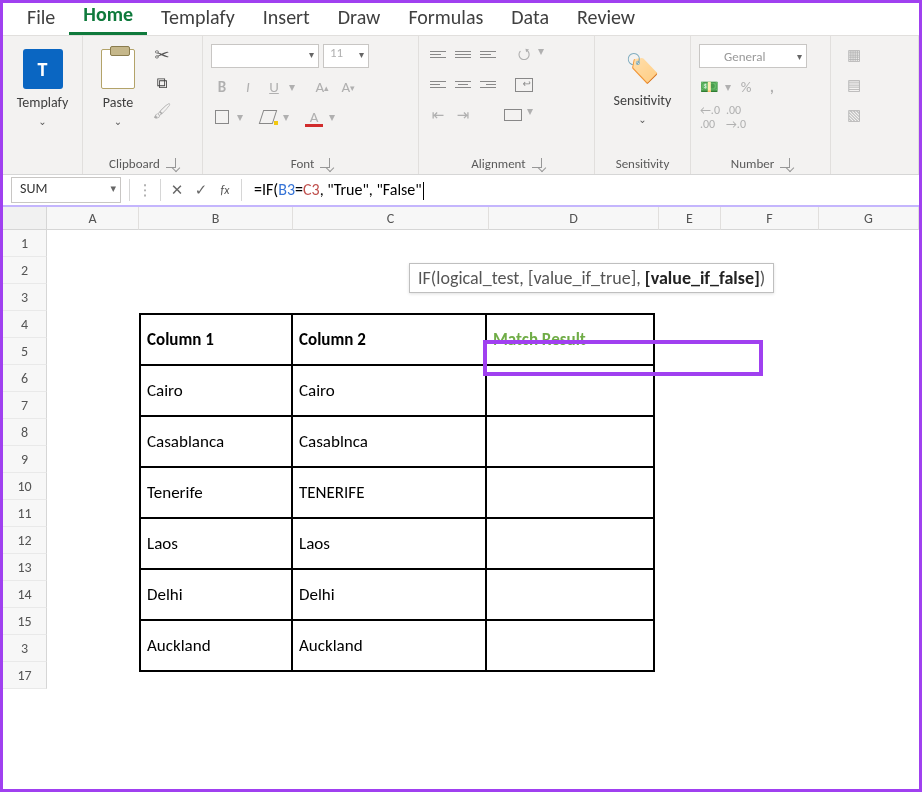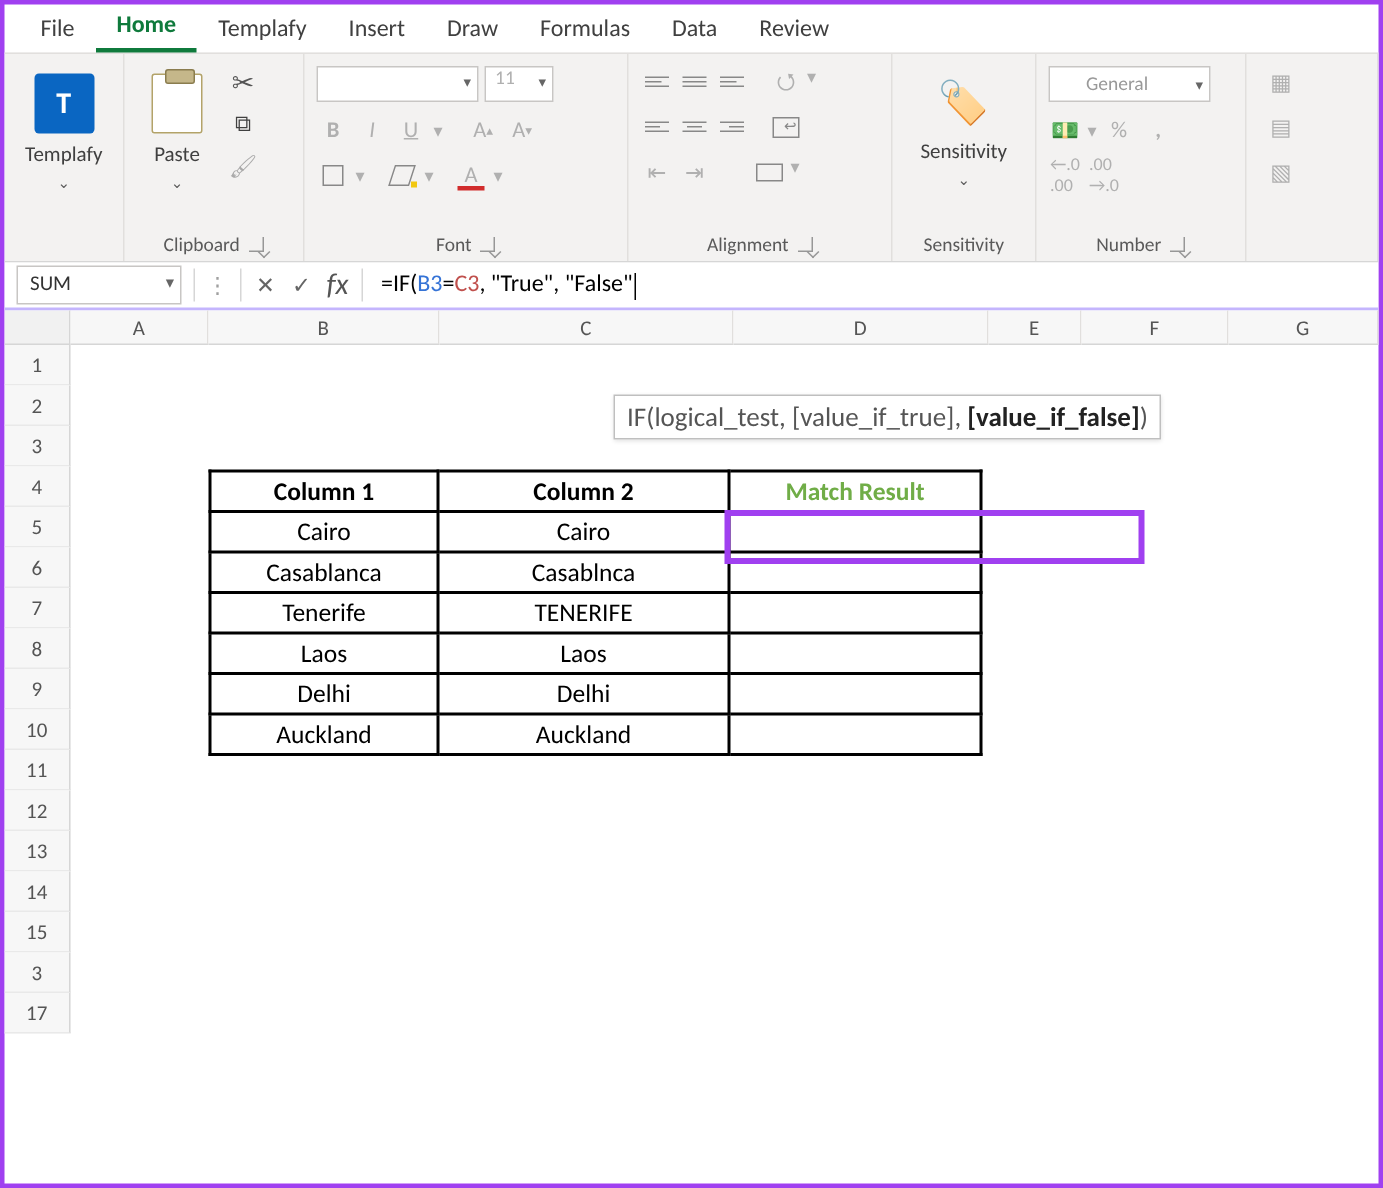--- a/index.html
+++ b/index.html
@@ -9,21 +9,21 @@
     border: 3px solid #a040f0;
     width: 922px; height: 792px;
     overflow: hidden;
     position: relative;
   }
 
   
   .menubar {
     display: flex;
     padding: 0 0 0 10px;
-    font-size: 16px;
+    font-size: 20px;
     color: #404040;
     height: 32px;
     align-items: flex-end;
   }
   .menubar .item {
     padding: 4px 14px 6px;
     cursor: pointer;
   }
   .menubar .item.active {
     color: #0f7a3c;
@@ -100,21 +100,21 @@
     display:flex; align-items:center;
     height:32px;
     border-bottom:2px solid #c4b5fd;
     background:#fff;
   }
   .namebox { width:110px;height:26px;border:1px solid #c8c6c4;margin:0 4px 0 8px;padding:2px 18px 2px 8px;font-size:14px;color:#333;position:relative;background:#fff;}
   .namebox::after{content:"▾";position:absolute;right:4px;top:4px;font-size:11px;color:#666;}
   .fxdiv{width:1px;height:22px;background:#d6d6d6;margin:0 4px;}
   .fxi{width:22px;display:flex;justify-content:center;color:#a0a0a0;font-size:15px;}
   .fxbtn{width:24px;display:flex;justify-content:center;color:#666;font-size:15px;}
-  .fxlabel{font-style:italic;font-size:20px;color:#555;}
+  .fxlabel{font-style:italic;font-size:12px;color:#555;}
   .formulabar { flex:1;padding:2px 8px;font-size:16px;font-family:Calibri,Arial,sans-serif;position:relative;}
   .formulabar .caret{display:inline-block;width:1px;height:18px;background:#000;vertical-align:middle;margin-left:1px;}
 
   
   .tooltip {
     position:absolute; left:406px; top:260px;
     background:#fff;border:1px solid #bfbfbf;
     padding:3px 8px; font-size:18px; color:#555;
     box-shadow:0 1px 3px rgba(0,0,0,0.12);
     z-index:5;
@@ -130,21 +130,21 @@
   .colhead{height:23px;display:flex;align-items:center;justify-content:center;font-size:14px;color:#555;border-right:1px solid #e1dfdd;border-bottom:1px solid #d6d6d6;background:#f7f7f7;}
   .rowheads{display:flex;flex-direction:column;}
   .rowhead{width:44px;height:27px;display:flex;align-items:center;justify-content:center;font-size:14px;color:#555;border-right:1px solid #d6d6d6;border-bottom:1px solid #e9e9e9;background:#f7f7f7;}
 
   .datatable {
     position:absolute; left:136px; top:310px;
     border-collapse:collapse;
     font-family:Calibri,Arial,sans-serif; font-size:17px;
   }
   .datatable td, .datatable th {
-    border:2px solid #000; padding:2px 6px; height:25px; text-align:center;
+    border:2px solid #000; padding:14px 6px; height:25px; text-align:left;
   }
   .datatable th{font-weight:700;}
   .datatable th.match{color:#70ad47;}
   .datatable .col1{width:152px;} .datatable .col2{width:194px;} .datatable .col3{width:168px;}
 
   .cell-b3-hl { outline:2px solid #3573d6; outline-offset:-2px; background:#e6eefb;}
   .cell-c3-hl { outline:2px solid #d05a5a; outline-offset:-2px; background:#fbeaea;}
   .cell-d3 { position:relative; background:#fff; }
   .purplebox { position:absolute; left:480px; top:337px; width:280px; height:36px; border:4px solid #a040f0; pointer-events:none; z-index:6;}
   .cell-d3-text{font-size:17px;font-family:Calibri,Arial,sans-serif;}

